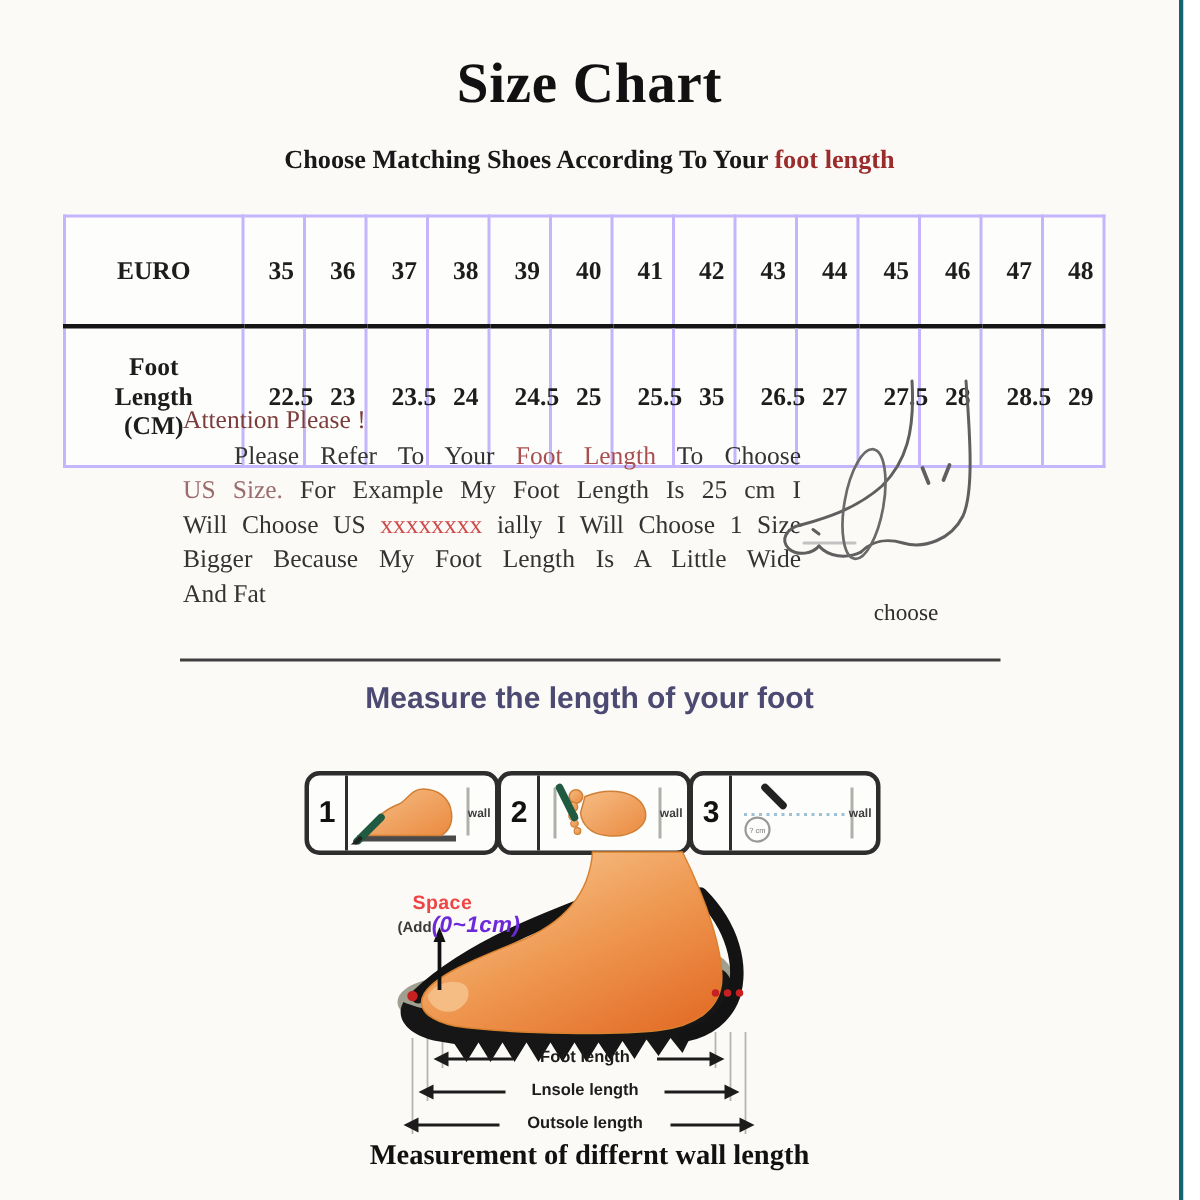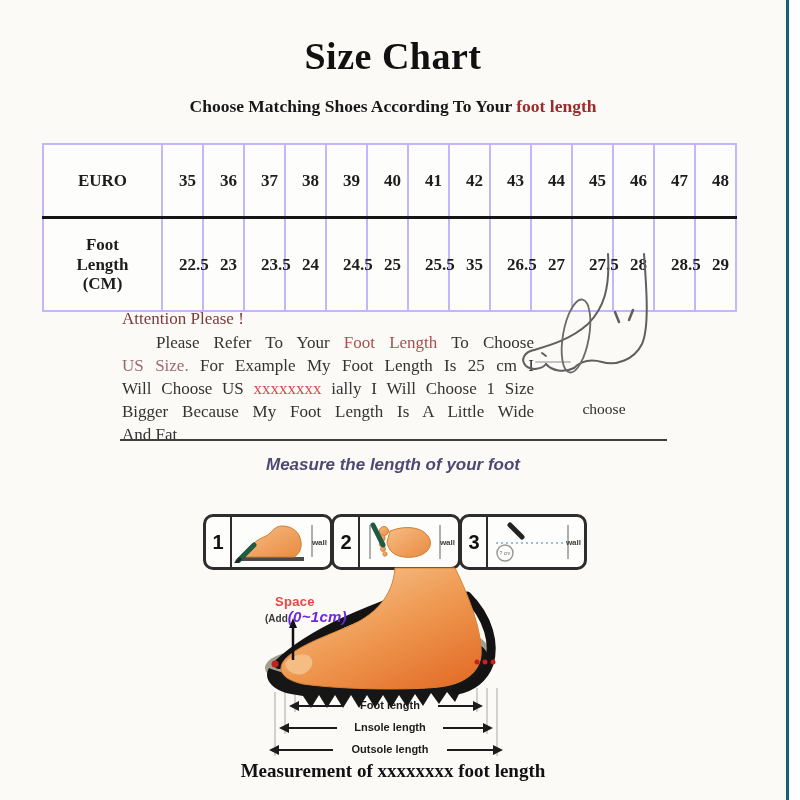--- a/index.html
+++ b/index.html
@@ -14,35 +14,35 @@
   
   table.size{position:absolute;left:42px;top:143px;width:695px;border-collapse:collapse;
              table-layout:fixed;background:#fdfdfb;}
   table.size th,table.size td{border:2px solid #c4b5fd;text-align:center;vertical-align:middle;
              font-weight:bold;font-family:"Liberation Serif",serif;padding:16px;}
   table.size tr.r1 th,table.size tr.r1 td{height:39px;font-size:17px;border-bottom:3px solid #151515;}
   table.size tr.r2 th,table.size tr.r2 td{height:59px;font-size:17px;}
   table.size th.lbl{width:85px;font-size:15px;line-height:1.15;}
   
   .attention{position:absolute;left:122px;top:268px;width:412px;font-size:17px;
-             line-height:23px;color:#333;margin-top:39px;}
+             line-height:23px;color:#333;}
   .att-head{color:#7d3c3c;margin-bottom:1px;}
   .just{text-align:justify;text-align-last:justify;}
   .indent{text-indent:34px;}
   .rose{color:#a85050;}
   .rose2{color:#9c6b6b;}
   .xred{color:#cf4a4a;}
   
   .sketch{position:absolute;left:512px;top:250px;}
   .side-note{position:absolute;left:538px;top:398px;width:132px;text-align:center;
              font-size:15.5px;line-height:21px;color:#2e2e2e;}
   .divider{position:absolute;left:120px;top:439px;width:547px;height:2px;background:#3f3f3f;}
   .measure-heading{position:absolute;top:455px;left:0;width:786px;text-align:center;
-      font-family:"Liberation Sans",sans-serif;font-style:italic;font-weight:bold;
-      font-size:17px;color:#4c4a72;}
+      font-family:"Liberation Sans",sans-serif;font-weight:bold;
+      font-size:20px;color:#4c4a72;}
   
   .steps{position:absolute;left:203px;top:514px;width:382px;height:56px;}
   .panel{position:absolute;top:0;height:50px;background:#fdfdfb;border:3px solid #2d2d2d;border-radius:10px;}
   .panel .num{position:absolute;left:0;top:0;bottom:0;width:24px;border-right:2px solid #2d2d2d;
       display:flex;align-items:center;justify-content:center;
       font-family:"Liberation Sans",sans-serif;font-weight:bold;font-size:20px;color:#111;}
   .panel .art{position:absolute;left:26px;top:2px;}
   .panel .wall{position:absolute;right:3px;top:50%;transform:translateY(-50%);
       font-family:"Liberation Sans",sans-serif;font-size:8px;font-weight:bold;color:#3c3c3c;}
   .p1{left:0;width:124px;} .p2{left:128px;width:124px;} .p3{left:256px;width:122px;}
@@ -257,18 +257,18 @@
           <polygon points="258,184 248,179 248,189"></polygon>
       </g>
     </svg>
     <span class="space-label">Space</span>
     <span class="add-label"><span>(Add</span><span class="range-label">(0~1cm)</span></span>
     <span class="arrow-label al1">Foot length</span>
     <span class="arrow-label al2">Lnsole length</span>
     <span class="arrow-label al3">Outsole length</span>
   </div>
 
-  <div class="caption">Measurement of xxxxxxxx foot length</div>
+  <div class="caption">Measurement of differnt wall length</div>
 
   <div class="edge-teal"></div>
   <div class="edge-white"></div>
 
 </div>
 
 </body></html>

